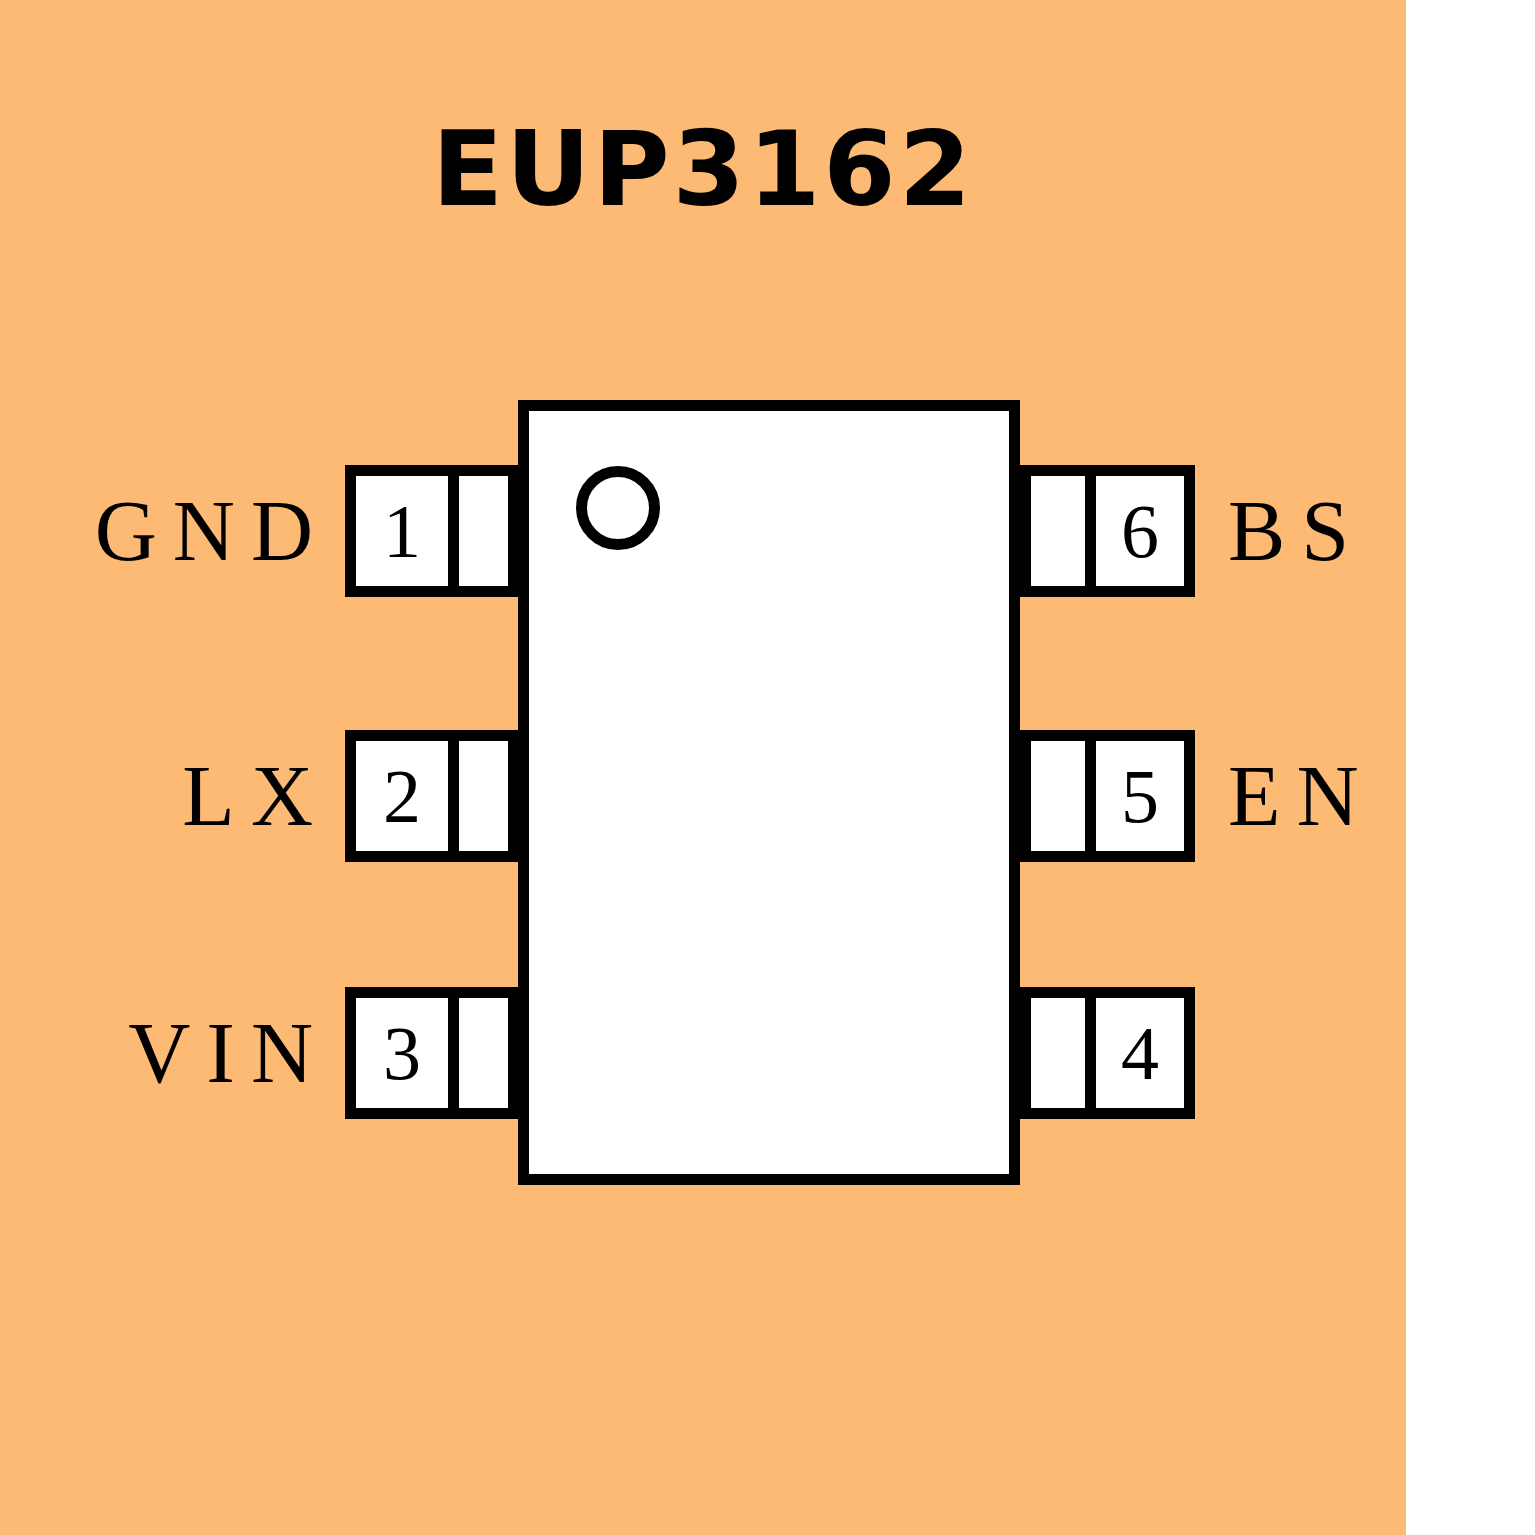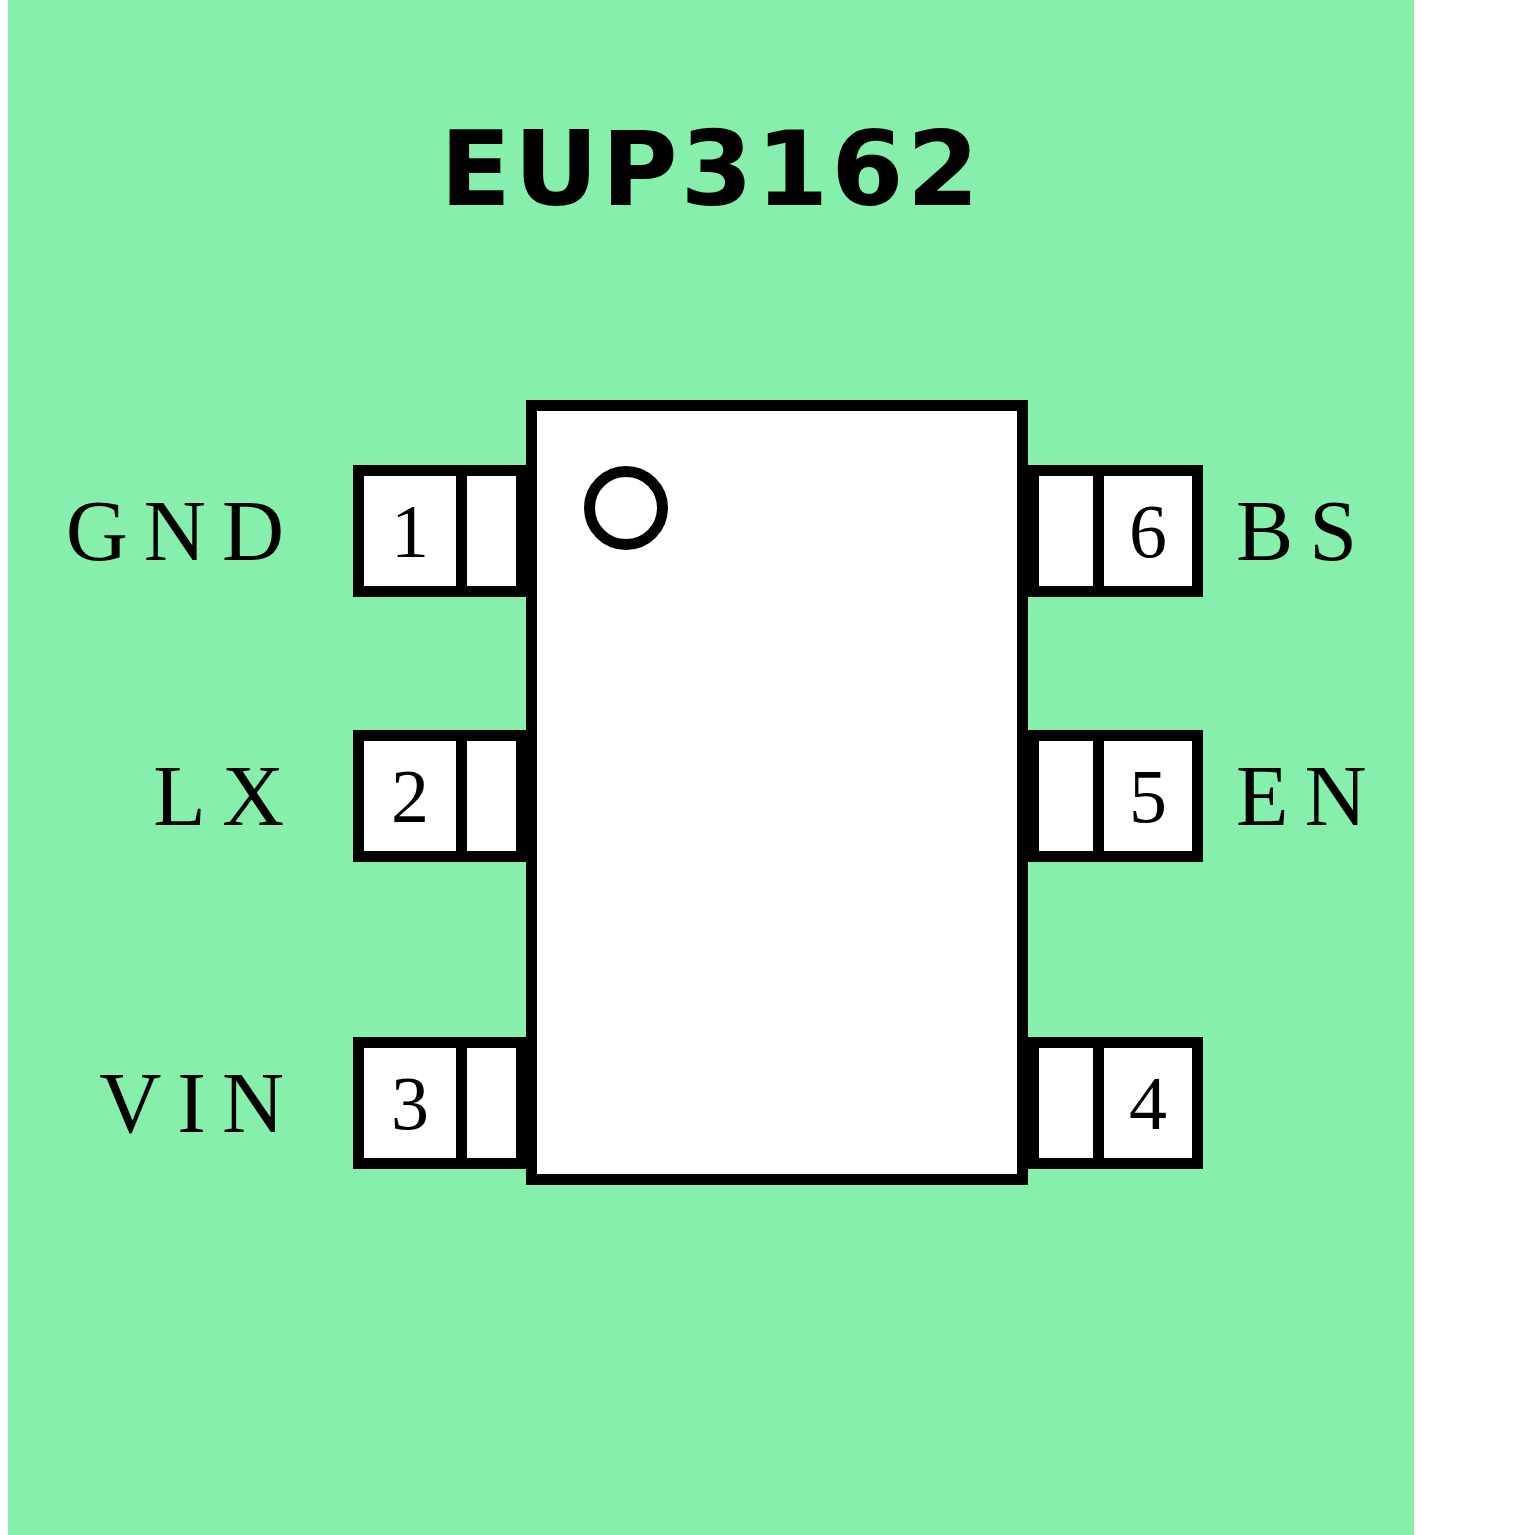--- a/index.html
+++ b/index.html
@@ -4,25 +4,24 @@
 <style>
   html, body {
     margin: 0;
     padding: 0;
     background: #ffffff;
   }
   .canvas {
     position: relative;
     width: 1406px;
     height: 1535px;
-    background: #86efac;
+    background: #fdba74;
     overflow: hidden;
     font-family: "Liberation Serif", serif;
     color: #000000;
-    margin-left: 8px;
   }
 
   
   .title {
     position: absolute;
     top: 108px;
     left: 0;
     width: 100%;
     margin: 0;
     text-align: center;
@@ -53,21 +52,21 @@
     height: 84px;
     border: 11px solid #000000;
     border-radius: 50%;
     box-sizing: border-box;
     background: #ffffff;
   }
 
   
   .r1 { top: 465px; }
   .r2 { top: 730px; text-align: right; }
-  .r3 { top: 1037px; }
+  .r3 { top: 987px; }
 
   
   .pin-box {
     position: absolute;
     height: 132px;
     border: 11px solid #000000;
     box-sizing: border-box;
     background: #ffffff;
     display: flex;
     z-index: 1;
@@ -105,20 +104,21 @@
     font-size: 86px;
     letter-spacing: 16px;
     line-height: 1;
     color: #000000;
     white-space: nowrap;
   }
   .pin-label.left {
     left: 0;
     width: 292px;
     justify-content: flex-end;
+    padding-left: 37px;
   }
   .pin-label.right {
     left: 1228px;
     width: 300px;
     justify-content: flex-start;
   }
 </style>
 </head>
 <body>
 

